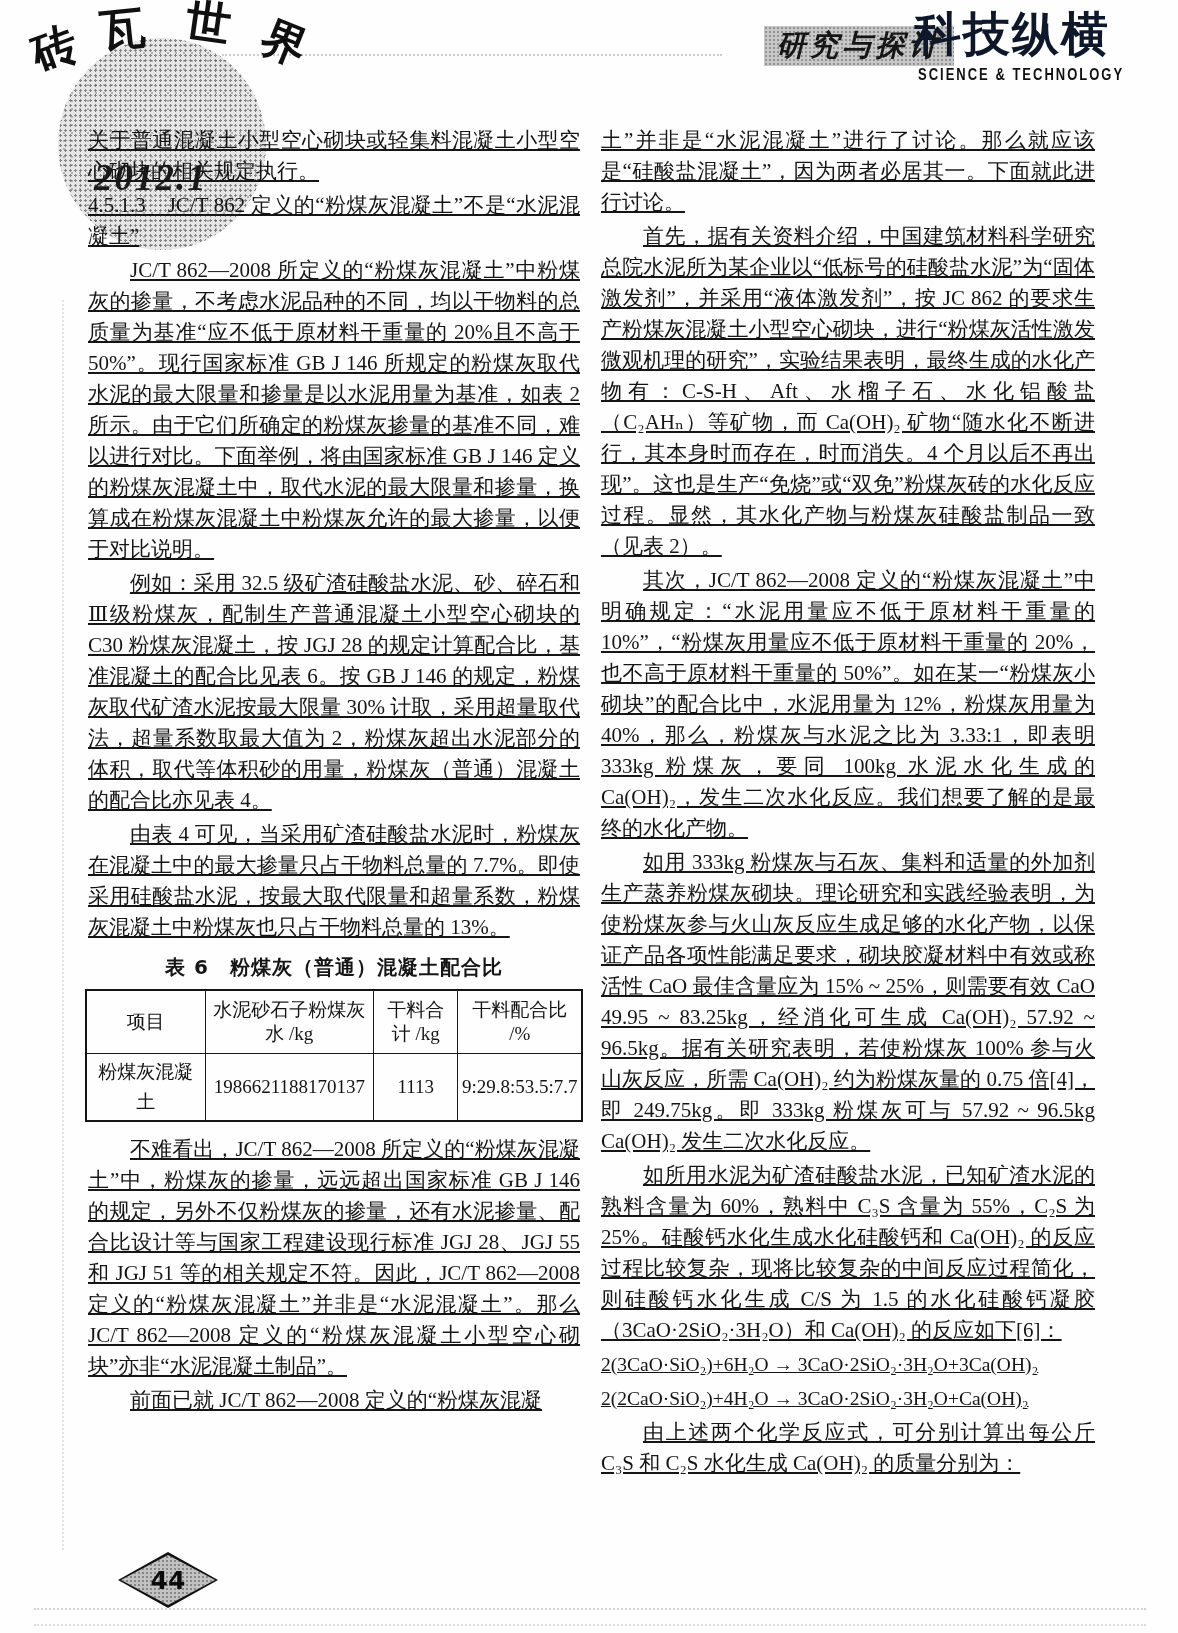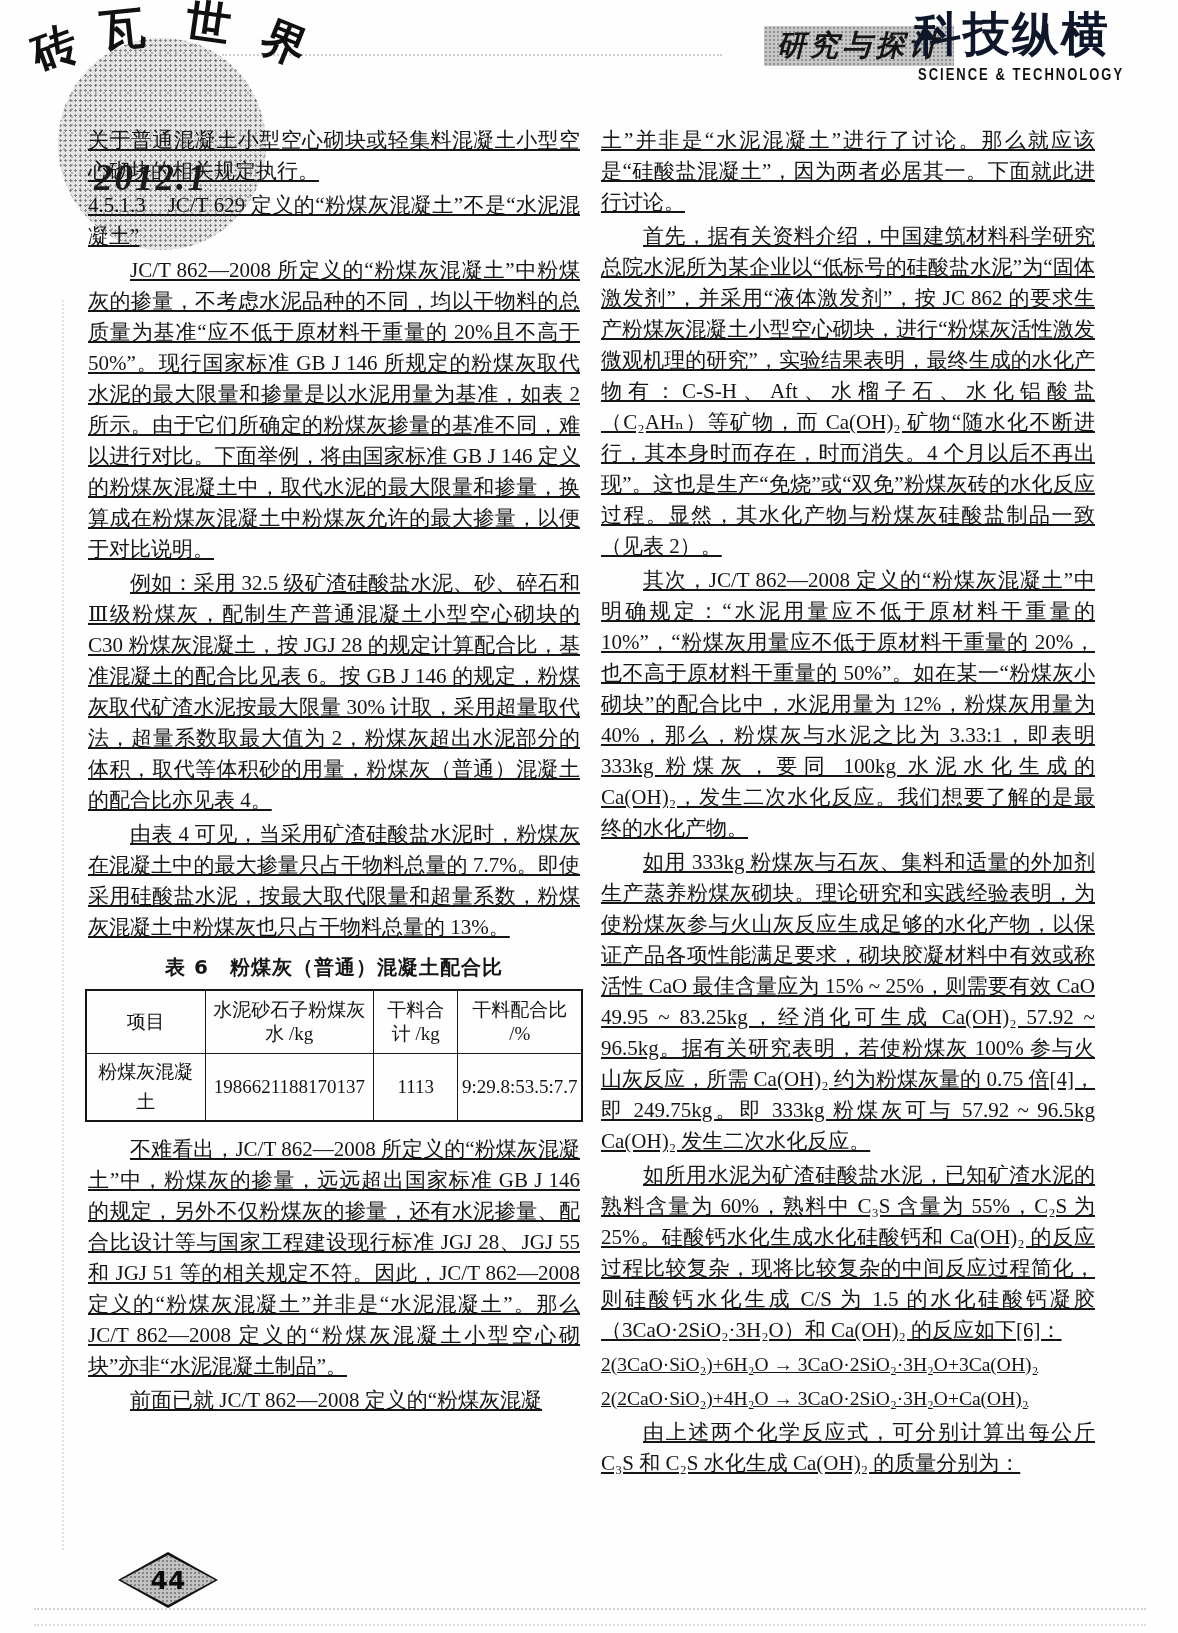--- a/index.html
+++ b/index.html
@@ -107,21 +107,21 @@
   <div class="tag-badge">研究与探讨</div>
   <div class="masthead">科技纵横</div>
   <div class="masthead-sub">SCIENCE &amp; TECHNOLOGY</div>
 
   <div class="v-rule"></div>
   <div class="bot-rule-a"></div>
   <div class="bot-rule-b"></div>
 
   <div class="col col-left">
     <p>关于普通混凝土小型空心砌块或轻集料混凝土小型空心砌块的相关规定执行。</p>
-    <p class="sec-h">4.5.1.3　JC/T 629 定义的“粉煤灰混凝土”不是“水泥混凝土”</p>
+    <p class="sec-h">4.5.1.3　JC/T 862 定义的“粉煤灰混凝土”不是“水泥混凝土”</p>
     <p class="ind">JC/T 862—2008 所定义的“粉煤灰混凝土”中粉煤灰的掺量，不考虑水泥品种的不同，均以干物料的总质量为基准“应不低于原材料干重量的 20%且不高于 50%”。现行国家标准 GB J 146 所规定的粉煤灰取代水泥的最大限量和掺量是以水泥用量为基准，如表 2 所示。由于它们所确定的粉煤灰掺量的基准不同，难以进行对比。下面举例，将由国家标准 GB J 146 定义的粉煤灰混凝土中，取代水泥的最大限量和掺量，换算成在粉煤灰混凝土中粉煤灰允许的最大掺量，以便于对比说明。</p>
     <p class="ind">例如：采用 32.5 级矿渣硅酸盐水泥、砂、碎石和Ⅲ级粉煤灰，配制生产普通混凝土小型空心砌块的 C30 粉煤灰混凝土，按 JGJ 28 的规定计算配合比，基准混凝土的配合比见表 6。按 GB J 146 的规定，粉煤灰取代矿渣水泥按最大限量 30% 计取，采用超量取代法，超量系数取最大值为 2，粉煤灰超出水泥部分的体积，取代等体积砂的用量，粉煤灰（普通）混凝土的配合比亦见表 4。</p>
     <p class="ind">由表 4 可见，当采用矿渣硅酸盐水泥时，粉煤灰在混凝土中的最大掺量只占干物料总量的 7.7%。即使采用硅酸盐水泥，按最大取代限量和超量系数，粉煤灰混凝土中粉煤灰也只占干物料总量的 13%。</p>
 
     <div class="tbl-caption">表 6　粉煤灰（普通）混凝土配合比</div>
     <table class="tbl">
       <colgroup>
         <col class="cw1">
           <col class="cw2">
           <col class="cw3">

